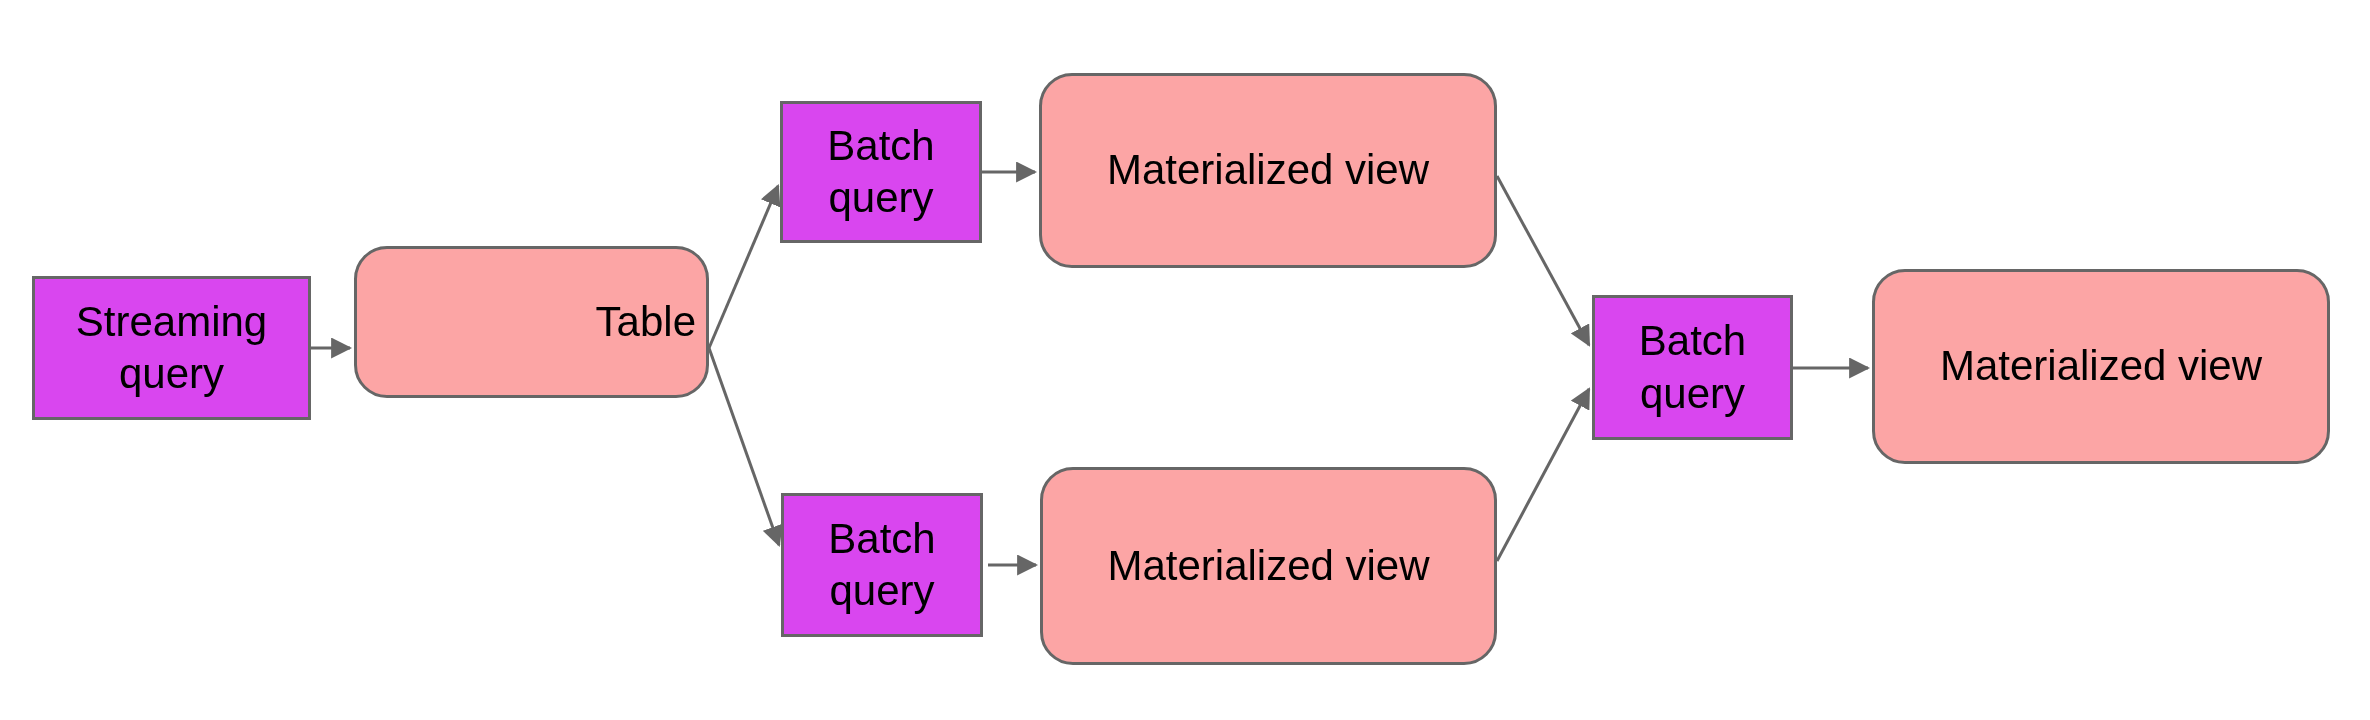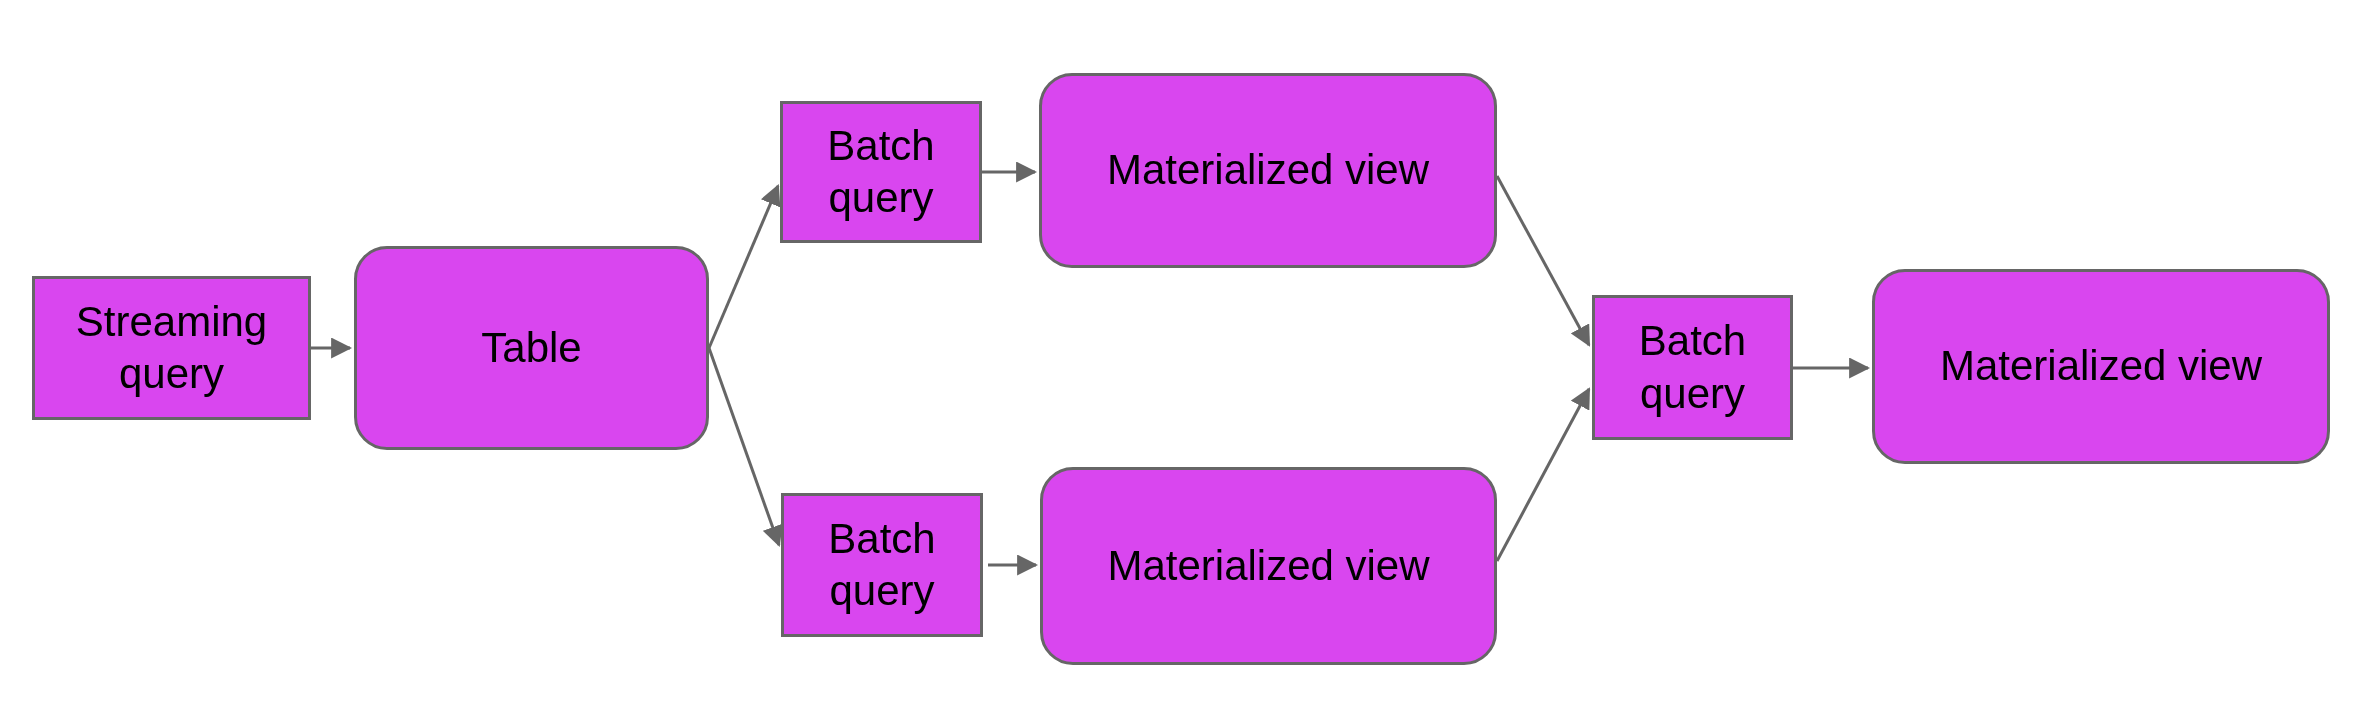--- a/index.html
+++ b/index.html
@@ -36,21 +36,21 @@
   }
   .node .label {
     display: block;
     padding: 0 10px;
   }
   .query-node {
     background: #d946ef;
     border-radius: 0;
   }
   .data-node {
-    background: #d946ef;
+    background: #fca5a5;
     border-radius: 33px;
   }
 </style>
 </head>
 <body>
 
 <div class="stage">
 
   <svg class="connectors" viewBox="0 0 2370 720" xmlns="http://www.w3.org/2000/svg">
     <defs>
@@ -65,21 +65,21 @@
     <line x1="988" y1="565" x2="1036" y2="565" stroke="#666666" stroke-width="3" marker-end="url(#arrowhead)"></line>
     <line x1="1497" y1="176" x2="1589" y2="345" stroke="#666666" stroke-width="3" marker-end="url(#arrowhead)"></line>
     <line x1="1497" y1="561" x2="1589" y2="389" stroke="#666666" stroke-width="3" marker-end="url(#arrowhead)"></line>
     <line x1="1793" y1="368" x2="1868" y2="368" stroke="#666666" stroke-width="3" marker-end="url(#arrowhead)"></line>
   </svg>
 
   <div class="node query-node" style="left:32px; top:276px; width:279px; height:144px;">
     <span class="label">Streaming query</span>
   </div>
 
-  <div class="node data-node" style="left:354px; top:246px; width:355px; height:204px;">
+  <div class="node data-node" style="left:354px; top:246px; width:355px; height:152px;justify-content:flex-end;">
     <span class="label">Table</span>
   </div>
 
   <div class="node query-node" style="left:780px; top:101px; width:202px; height:142px;">
     <span class="label">Batch query</span>
   </div>
 
   <div class="node data-node" style="left:1039px; top:73px; width:458px; height:195px;">
     <span class="label">Materialized view</span>
   </div>

